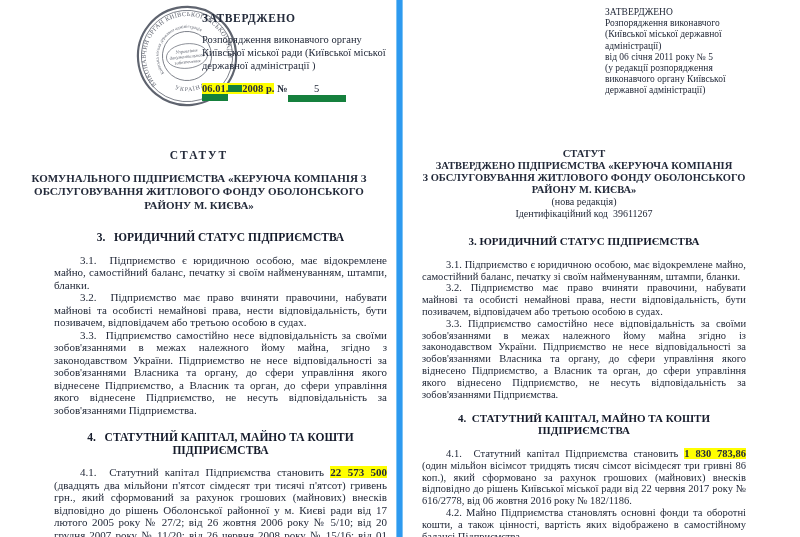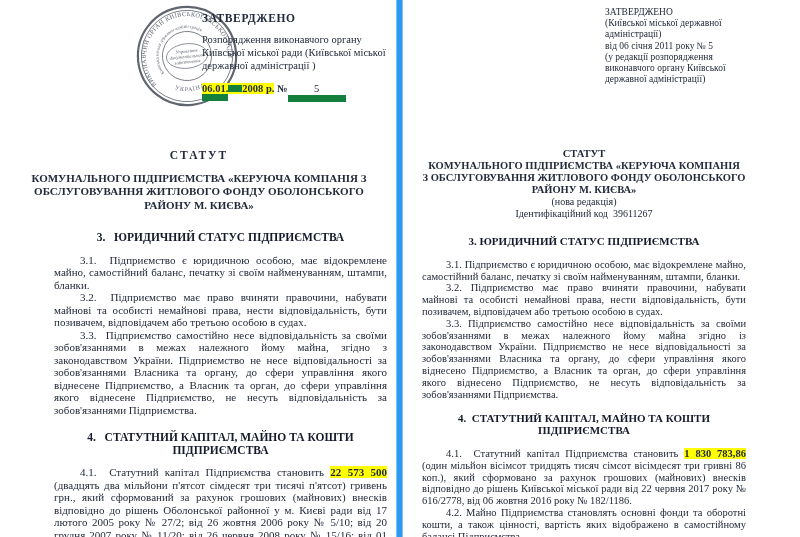--- a/index.html
+++ b/index.html
@@ -107,31 +107,32 @@
       <p><span>4.1.&nbsp; Статутний капітал Підприємства становить </span><span class="hl b">22 573 500</span><span> (двадцять два мільйони п'ятсот сімдесят три тисячі п'ятсот) гривень грн., який сформований за рахунок грошових (майнових) внесків відповідно до рішень Оболонської районної у м. Києві ради від 17 лютого 2005 року № 27/2; від 26 жовтня 2006 року № 5/10; від 20 грудня 2007 року № 11/20; від 26 червня 2008 року № 15/16; від 01 грудня 2009 року № 24/6; від 31 серпня 2010 № 29/1.</span></p>
     </div>
   </div>
 
   <div class="divider"></div>
 
   <div class="page" id="page-right">
 
     <div class="r-approved">
       <div class="line">ЗАТВЕРДЖЕНО</div>
+      <div class="line">Розпорядження виконавчого</div>
       <div class="line">(Київської міської державної</div>
       <div class="line">адміністрації)</div>
       <div class="line">від 06 січня 2011 року № 5</div>
       <div class="line">(у редакції розпорядження</div>
       <div class="line">виконавчого органу Київської</div>
       <div class="line">державної адміністрації)</div>
     </div>
 
     <div class="r-title center">
       <div>СТАТУТ</div>
-      <div>КОМУНАЛЬНОГО ПІДПРИЄМСТВА «КЕРУЮЧА КОМПАНІЯ</div>
+      <div>ЗАТВЕРДЖЕНО ПІДПРИЄМСТВА «КЕРУЮЧА КОМПАНІЯ</div>
       <div>З ОБСЛУГОВУВАННЯ ЖИТЛОВОГО ФОНДУ ОБОЛОНСЬКОГО</div>
       <div>РАЙОНУ М. КИЄВА»</div>
       <div class="sub">(нова редакція)</div>
       <div class="sub">Ідентифікаційний код&nbsp; 39611267</div>
     </div>
 
     <div class="r-content just">
       <h3>3. ЮРИДИЧНИЙ СТАТУС ПІДПРИЄМСТВА</h3>
       <p>3.1. Підприємство є юридичною особою, має відокремлене майно, самостійний баланс, печатку зі своїм найменуванням, штампи, бланки.</p>
       <p>3.2. Підприємство має право вчиняти правочини, набувати майнові та особисті немайнові права, нести відповідальність, бути позивачем, відповідачем або третьою особою в судах.</p>

